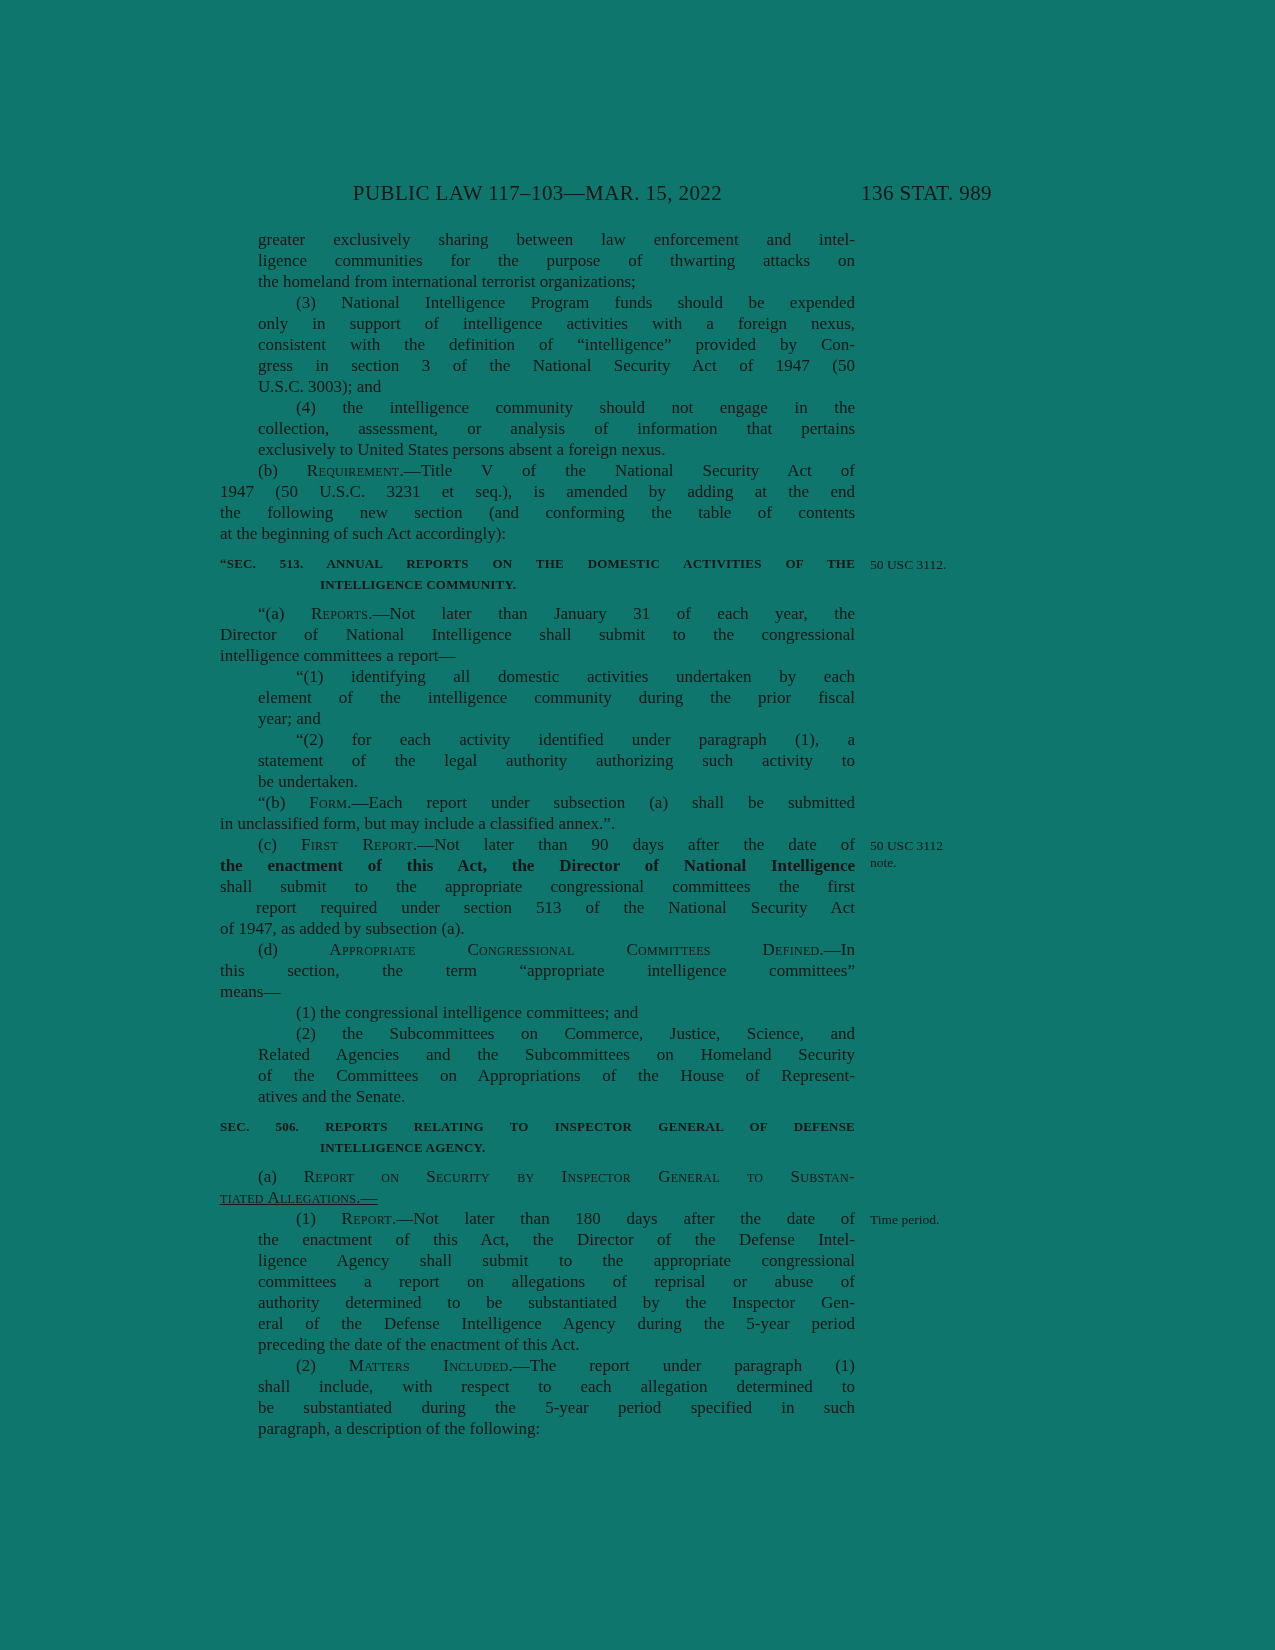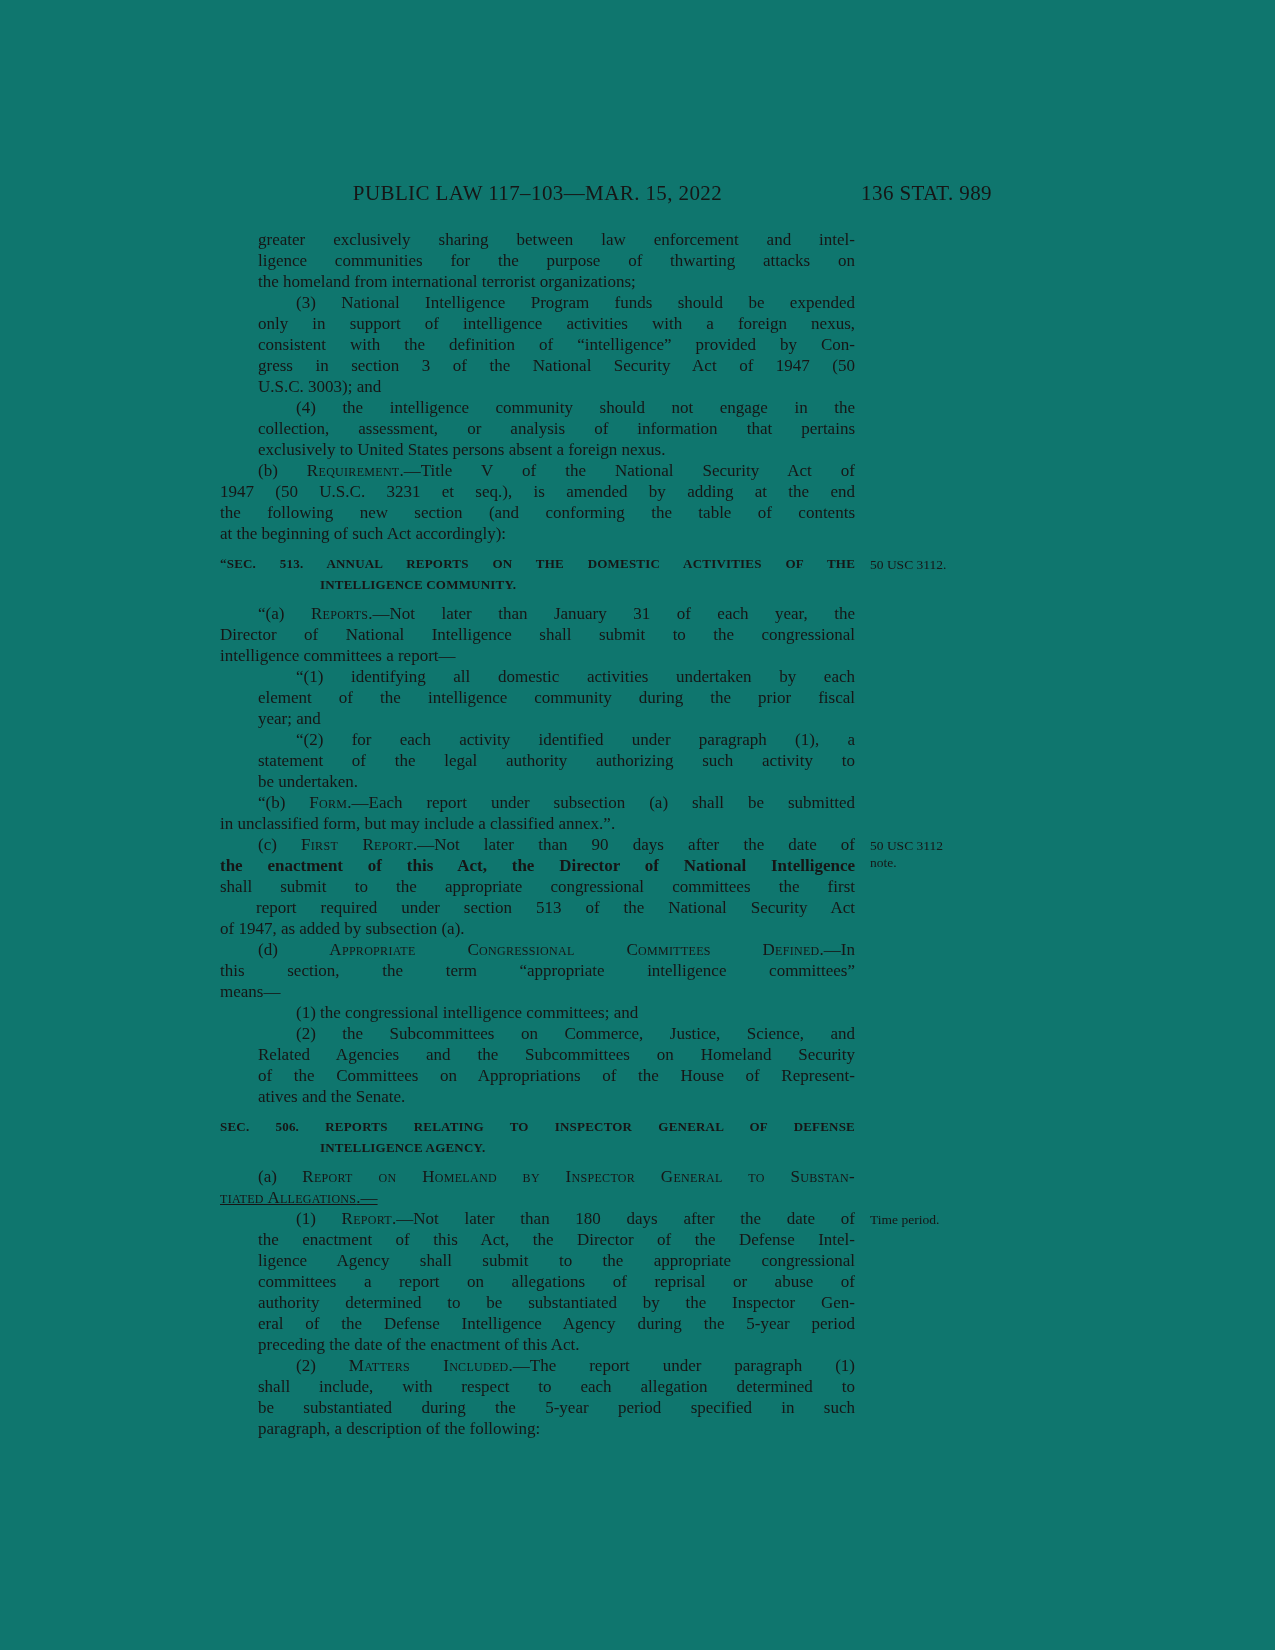--- a/index.html
+++ b/index.html
@@ -139,21 +139,21 @@
         <div class="line" style="padding-left: 76px;">(2) the Subcommittees on Commerce, Justice, Science, and</div>
         <div class="line" style="padding-left: 38px;">Related Agencies and the Subcommittees on Homeland Security</div>
         <div class="line" style="padding-left: 38px;">of the Committees on Appropriations of the House of Represent-</div>
         <div class="line last" style="padding-left: 38px;">atives and the Senate.</div>
       </div>
       <div class="block h">
         <div class="line" style="padding-left: 0px;">SEC. 506. REPORTS RELATING TO INSPECTOR GENERAL OF DEFENSE</div>
         <div class="line last" style="padding-left: 100px;">INTELLIGENCE AGENCY.</div>
       </div>
       <div class="block p">
-        <div class="line" style="padding-left: 38px;">(a) <span class="sc">Report on Homeland by Inspector General to Substan-</span></div>
+        <div class="line" style="padding-left: 38px;">(a) <span class="sc">Report on Security by Inspector General to Substan-</span></div>
         <div class="line last" style="padding-left: 0px; text-decoration: underline;"><span class="sc">tiated Allegations</span>.—</div>
       </div>
       <div class="block p">
         <div class="line" style="padding-left: 76px;">(1) <span class="sc">Report</span>.—Not later than 180 days after the date of</div>
         <div class="line" style="padding-left: 38px;">the enactment of this Act, the Director of the Defense Intel-</div>
         <div class="line" style="padding-left: 38px;">ligence Agency shall submit to the appropriate congressional</div>
         <div class="line" style="padding-left: 38px;">committees a report on allegations of reprisal or abuse of</div>
         <div class="line" style="padding-left: 38px;">authority determined to be substantiated by the Inspector Gen-</div>
         <div class="line" style="padding-left: 38px;">eral of the Defense Intelligence Agency during the 5-year period</div>
         <div class="line last" style="padding-left: 38px;">preceding the date of the enactment of this Act.</div>

